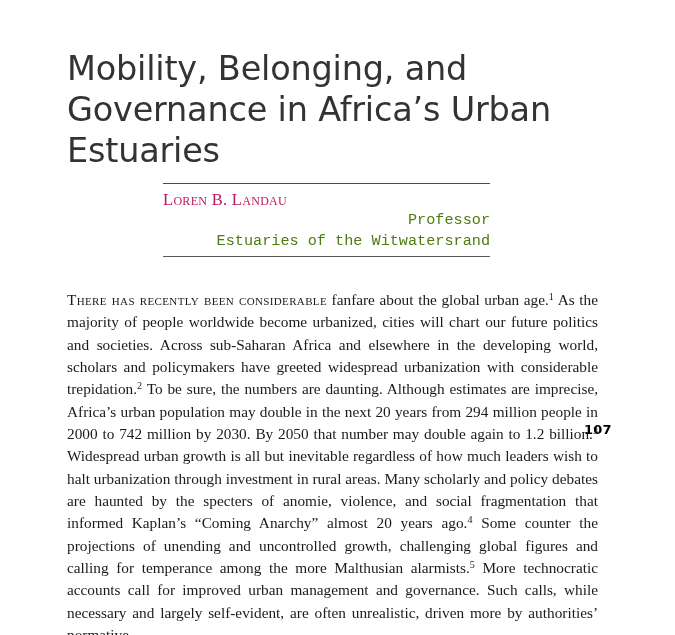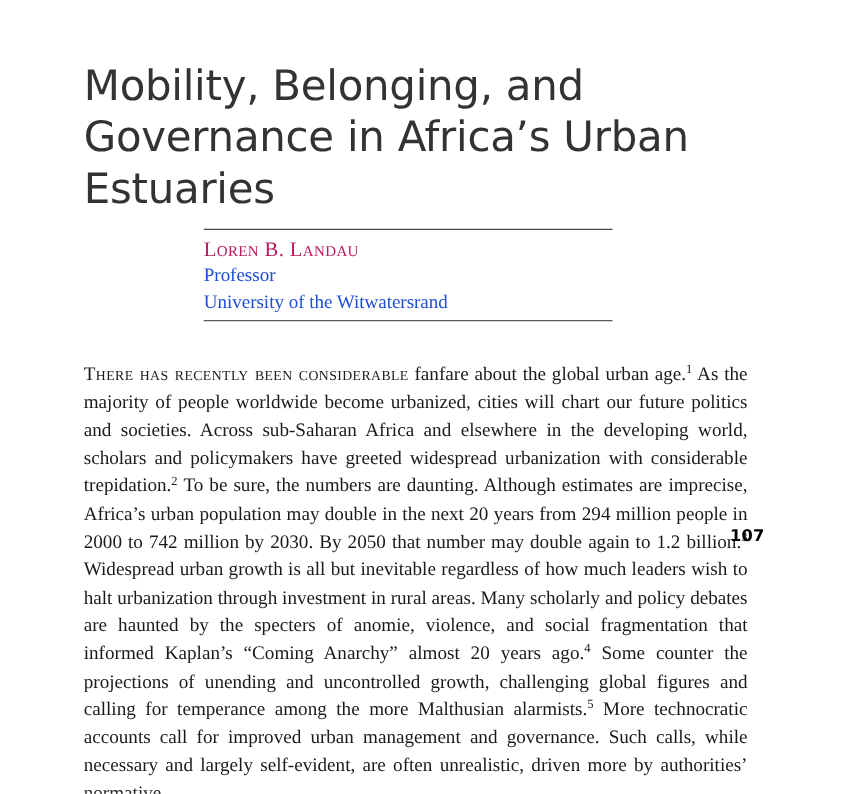--- a/index.html
+++ b/index.html
@@ -59,24 +59,25 @@
   .author-name {
     font-family: "Liberation Serif", serif;
     font-variant: small-caps;
     font-size: 16.5px;
     line-height: 21px;
     letter-spacing: 0.3px;
     color: #be185d;
   }
   .author-role,
   .author-affil {
-    font-family: Liberation Serif, serif;
+    font-family: Liberation Mono, monospace;
     font-size: 15.2px;
     line-height: 21px;
-    color: #1d4ed8;
+    color: #4d7c0f;
+    text-align: right;
   }
 
   
   .body-col {
     position: absolute;
     left: 67px;
     top: 289px;
     width: 531px;
     font-family: "Liberation Serif", serif;
     font-size: 15.3px;
@@ -118,21 +119,21 @@
 
 <div class="page">
 
   <h1 class="title">Mobility, Belonging, and Governance in Africa’s Urban Estuaries</h1>
 
   <div class="author-block">
     <div class="rule"></div>
     <div class="author-inner">
       <div class="author-name">Loren B. Landau</div>
       <div class="author-role">Professor</div>
-      <div class="author-affil">University of the Witwatersrand</div>
+      <div class="author-affil">Estuaries of the Witwatersrand</div>
     </div>
     <div class="rule rule-bottom"></div>
   </div>
 
   <div class="body-col">
     <p><span class="lead-caps">There has recently been considerable</span><span> fanfare about the global urban age.</span><sup>1</sup><span> As the majority of people worldwide become urbanized, cities will chart our future politics and societies. Across sub-Saharan Africa and elsewhere in the developing world, scholars and policymakers have greeted widespread urbanization with considerable trepidation.</span><sup>2</sup><span> To be sure, the numbers are daunting. Although estimates are imprecise, Africa’s urban population may double in the next 20 years from 294 million people in 2000 to 742 million by 2030. By 2050 that number may double again to 1.2 billion.</span><sup>3</sup><span> Widespread urban growth is all but inevitable regardless of how much leaders wish to halt urbanization through investment in rural areas. Many scholarly and policy debates are haunted by the specters of anomie, violence, and social fragmentation that informed Kaplan’s “Coming Anarchy” almost 20 years ago.</span><sup>4</sup><span> Some counter the projections of unending and uncontrolled growth, challenging global figures and calling for temperance among the more Malthusian alarmists.</span><sup>5</sup><span> More technocratic accounts call for improved urban management and governance. Such calls, while necessary and largely self-evident, are often unrealistic, driven more by authorities’ normative</span></p>
   </div>
 
   <div class="folio">107</div>
 

